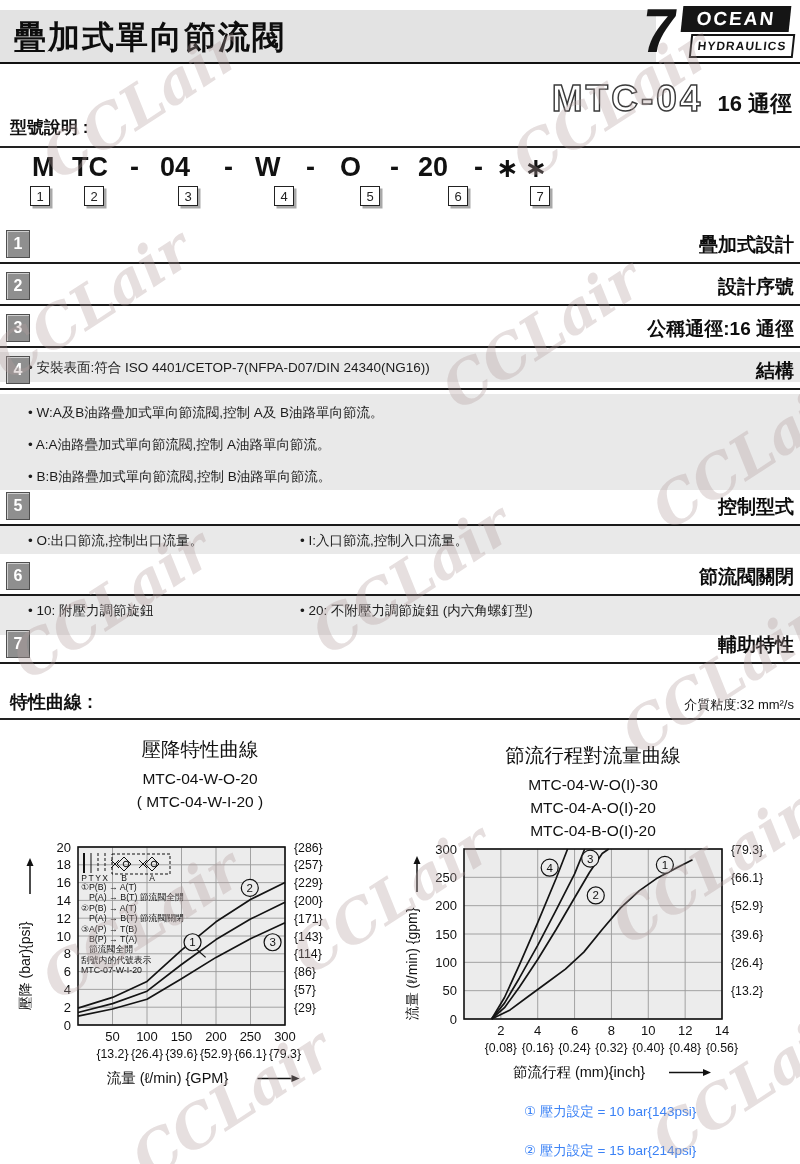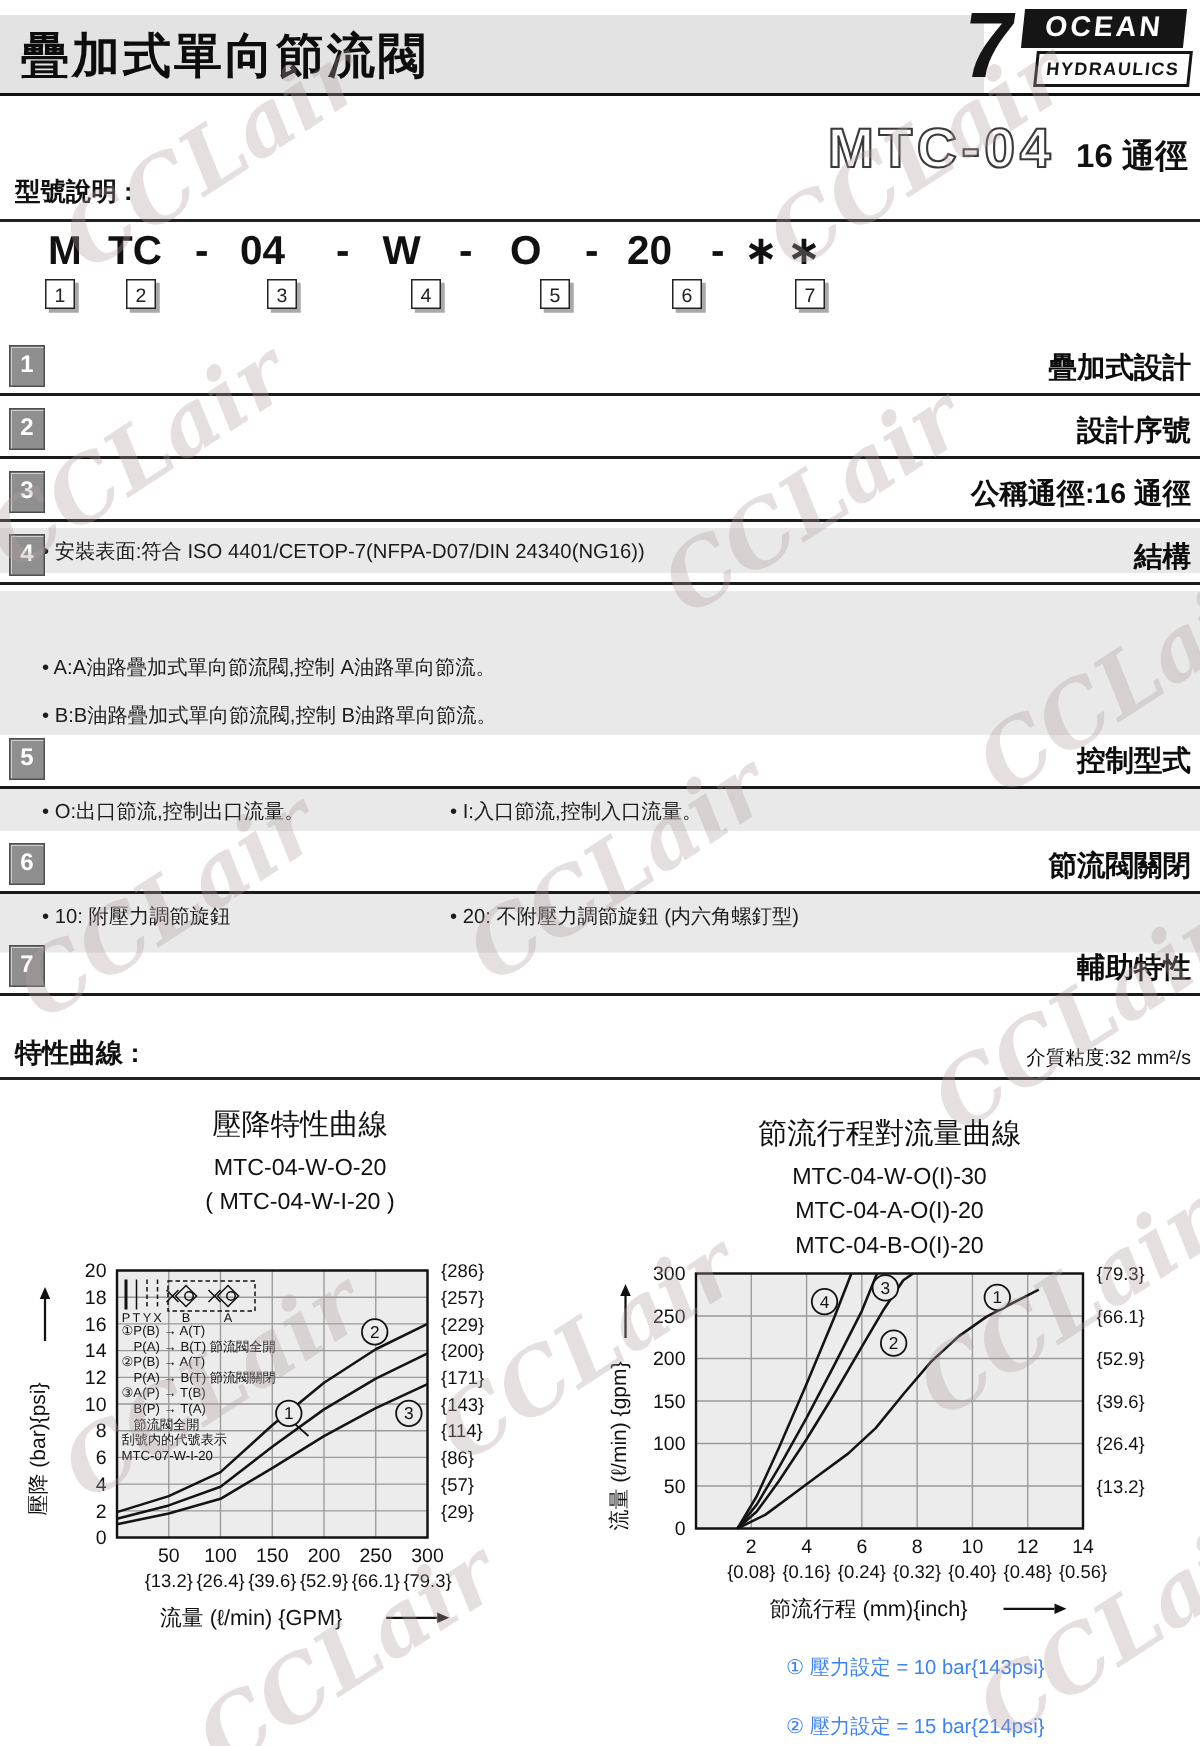--- a/index.html
+++ b/index.html
@@ -124,20 +124,21 @@
   <div class="band" style="top:352px;height:30px">
     <span class="bullet abs" style="left:28px;top:7px">安裝表面:符合 ISO 4401/CETOP-7(NFPA-D07/DIN 24340(NG16))</span>
   </div>
 
   <div class="sec-row" style="top:354px;background:transparent"></div>
   <div class="sec-row" style="top:354px">
     <span class="sec-num">4</span>
     <span class="sec-title">結構</span>
   </div>
   <div class="band" style="top:394px;height:96px">
+    <span class="bullet abs" style="left:28px;top:10px">W:A及B油路疊加式單向節流閥,控制 A及 B油路單向節流。</span>
     <span class="bullet abs" style="left:28px;top:42px">A:A油路疊加式單向節流閥,控制 A油路單向節流。</span>
     <span class="bullet abs" style="left:28px;top:74px">B:B油路疊加式單向節流閥,控制 B油路單向節流。</span>
   </div>
 
   <div class="sec-row" style="top:490px">
     <span class="sec-num">5</span>
     <span class="sec-title">控制型式</span>
   </div>
   <div class="band" style="top:526px;height:28px">
     <span class="bullet abs" style="left:28px;top:6px">O:出口節流,控制出口流量。</span>

